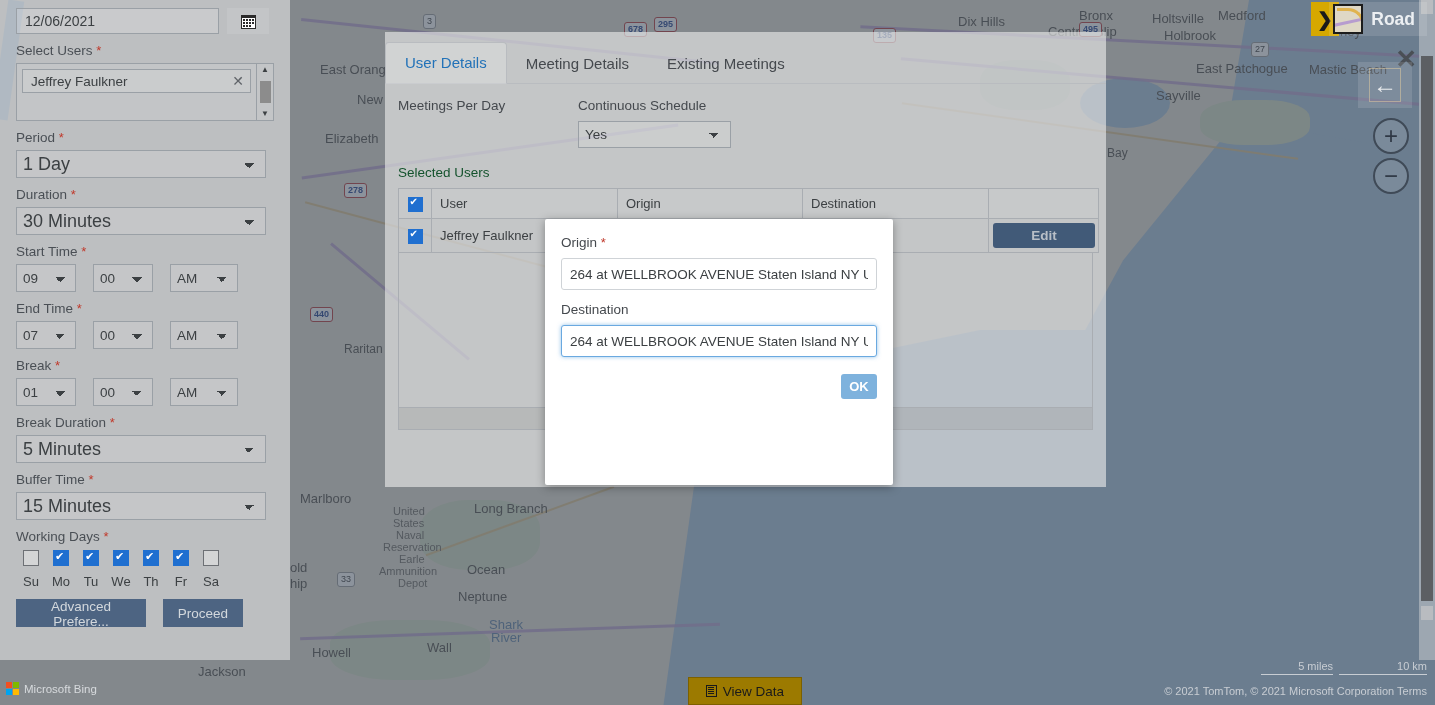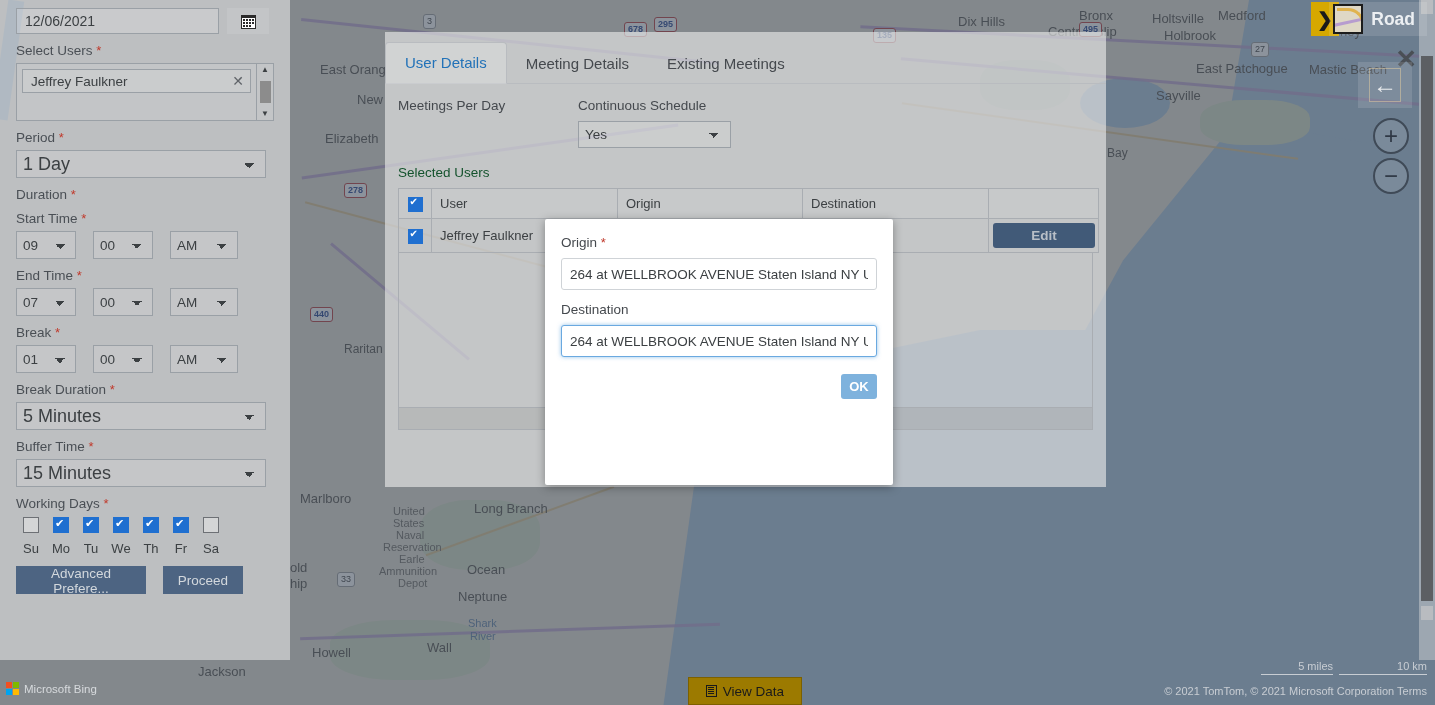--- a/index.html
+++ b/index.html
@@ -52,21 +52,21 @@
     transform: rotate(8deg);
   }
   .green-patch { position:absolute; background:#d5dfc4; border-radius:40%; }
   .road { position: absolute; background: #b79ccf; height: 3px; opacity: .85; }
   .road-y { position: absolute; background: #e0c389; height: 2px; opacity: .9; }
   .map-label {
     position: absolute; color: #4e4a44; font-size: 13px;
     white-space: nowrap; font-family: "Liberation Sans", sans-serif;
   }
   .map-label.sm { font-size: 11px; color: #6b6760; }
-  .map-label.water { color: #5d7fa6; font-size: 11px; }
+  .map-label.water { color: #5d7fa6; font-size: 13px; margin-left: 21px; }
   .shield {
     position: absolute; background: #fff; border: 1px solid #999; border-radius: 3px;
     font-size: 9px; color: #333; padding: 0 3px; line-height: 13px; height: 15px;
   }
   .shield.i {
     background:#fff; border:1px solid #b33; color:#1a3a8f; font-weight:bold;
     border-radius: 3px;
   }
 
   
@@ -546,20 +546,23 @@
         <span class="req">*</span>
       </label>
       <select class="sel">
         <option>1 Day</option>
       </select>
 
       <label class="field-label">
         <span>Duration</span>
         <span class="req">*</span>
       </label>
+      <select class="sel">
+        <option>30 Minutes</option>
+      </select>
 
       <label class="field-label">
         <span>Start Time</span>
         <span class="req">*</span>
       </label>
       <div class="time-row">
         <select class="sel-sm"><option>09</option></select>
         <select class="sel-sm"><option>00</option></select>
         <select class="sel-sm wide"><option>AM</option></select>
       </div>

